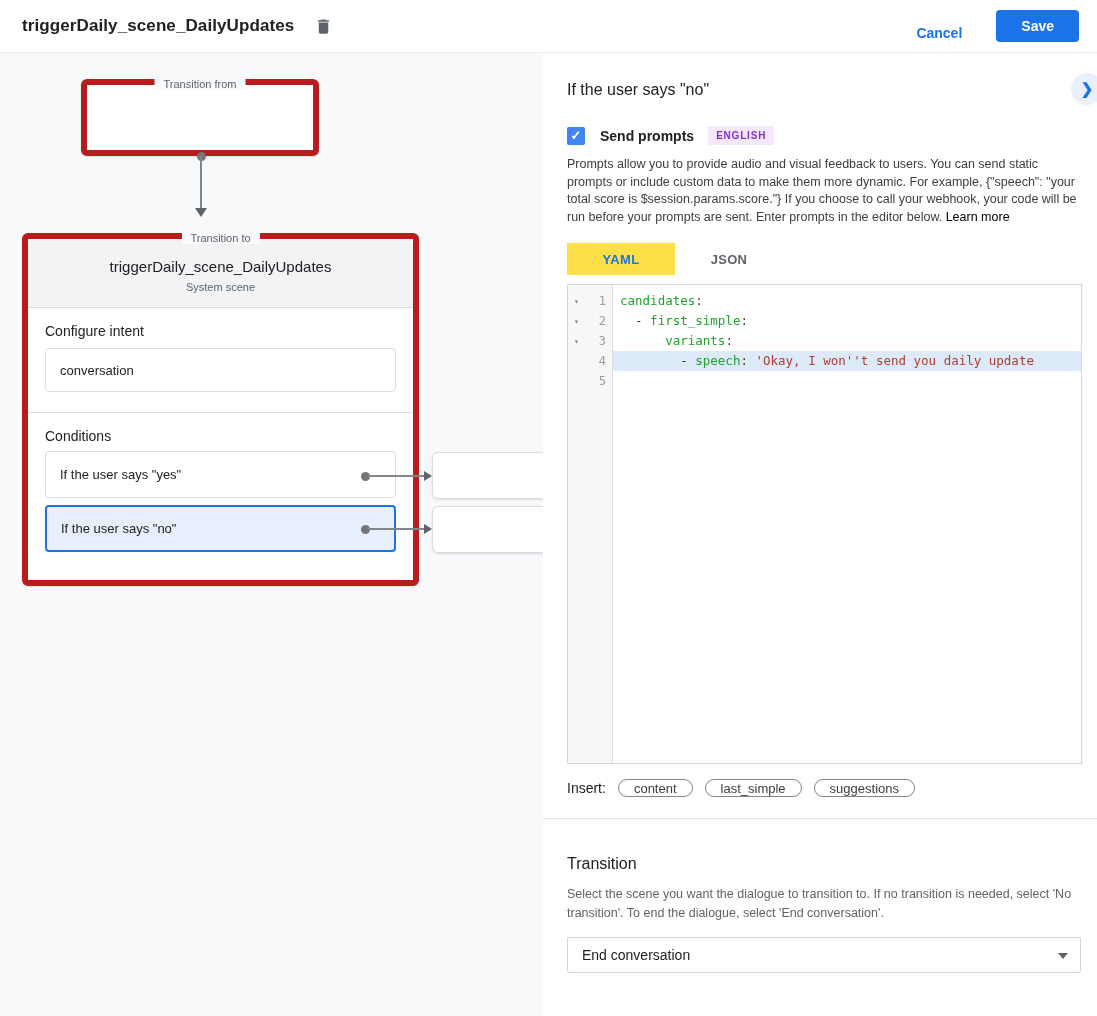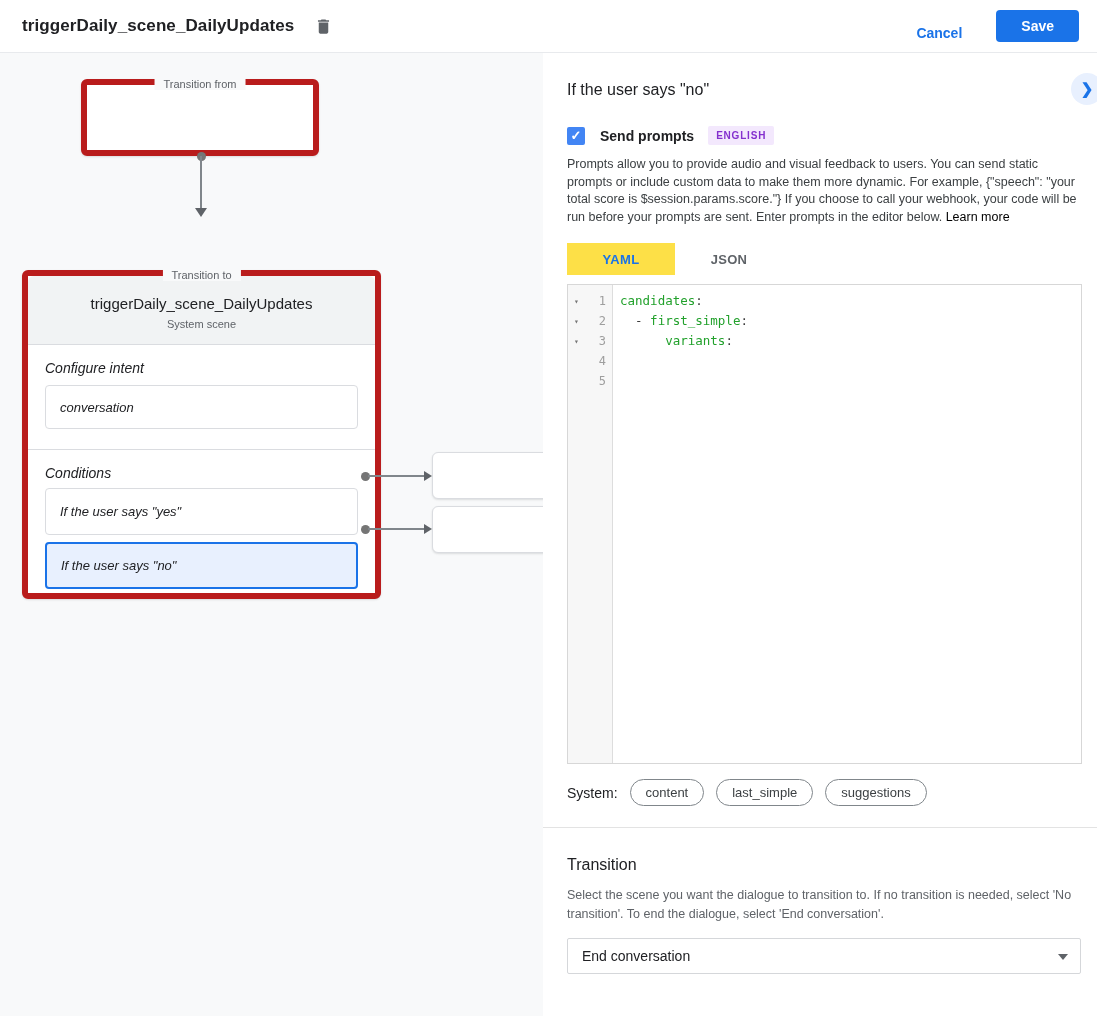--- a/index.html
+++ b/index.html
@@ -28,24 +28,24 @@
   .legend { position:absolute; top:-7px; left:50%; transform:translateX(-50%);
     font-size:11px; color:#5f6368; background:#f8f9fa; padding:0 9px; white-space:nowrap; }
   .from-box { left:81px; top:26px; width:238px; height:77px; }
   .from-inner { display:flex; flex-direction:column; align-items:center; padding-top:21px; }
   .node-title { font-size:15px; color:#202124; }
   .node-sub { font-size:11px; color:#5f6368; margin-top:6px; }
   .dot { position:absolute; width:9px; height:9px; border-radius:50%; background:#757575; }
   .vline { position:absolute; left:200px; top:103px; width:2px; height:52px; background:#80868b; }
   .arrow-down { position:absolute; left:195px; top:155px; width:0; height:0;
     border-left:6px solid transparent; border-right:6px solid transparent; border-top:9px solid #5f6368; }
-  .to-box { left:22px; top:180px; width:359px;margin-top:37px; }
+  .to-box { left:22px; top:180px; width:397px; }
   .to-header { height:69px; background:#f1f3f4; border-bottom:1px solid #dadce0;
     border-radius:6px 6px 0 0; display:flex; flex-direction:column; align-items:center; justify-content:center; padding-top:4px; }
-  .to-content { padding:15px 17px 4px;font-style:italic; }
+  .to-content { padding:15px 17px 28px; }
   .section-label { font-size:14px; color:#202124; }
   .intent-input { margin-top:9px; height:44px; border:1px solid #dadce0; border-radius:4px;
     display:flex; align-items:center; padding-left:14px; font-size:13px; background:#fff; }
   .to-divider { margin:20px -17px 0; border:none; border-top:1px solid #dadce0; }
   .conditions-label { margin-top:15px; }
   .cond { margin-top:7px; height:47px; border:1px solid #dadce0; border-radius:4px;
     display:flex; align-items:center; padding-left:14px; font-size:13px; background:#fff; cursor:pointer; }
   .cond.selected { border:2px solid #1a73e8; background:#e8f0fe; }
   .hline { position:absolute; height:2px; background:#80868b; }
   .arrow-right { position:absolute; width:0; height:0;
@@ -80,24 +80,24 @@
   .gutter-row { height:20px; display:flex; align-items:center; }
   .fold { width:17px; text-align:center; font-size:8px; color:#757575; cursor:pointer; }
   .lnum { flex:1; text-align:right; padding-right:6px; font-size:12px; color:#9e9e9e; }
   .code { flex:1; padding-top:6px; overflow:hidden; cursor:text; }
   .code-row { height:20px; line-height:20px; font-size:12.5px; white-space:pre; padding-left:7px; color:#3c3c3c; }
   .code-row.hl { background:#ddeafa; }
   .tok-key { color:#22a12c; }
   .tok-str { color:#b23c30; }
   
   .insert-row { margin-top:15px; display:flex; align-items:center; gap:12px; font-size:14px; color:#202124; }
-  .chip { height:27px; border:1px solid #80868b; border-radius:14px; padding:0 15px; background:#fff;
+  .chip { height:18px; border:1px solid #80868b; border-radius:14px; padding:0 15px; background:#fff;
     display:flex; align-items:center; font-size:13px; color:#3c4043; cursor:pointer; }
   .section-divider { margin:21px 0 0 -24px; border:none; border-top:1px solid #e3e3e3; }
-  .transition-title { margin-top:28px; font-size:16px; color:#202124; }
+  .transition-title { margin-top:36px; font-size:16px; color:#202124; }
   .transition-desc { margin-top:12px; width:518px; font-size:12.5px; line-height:19px; color:#5f6368; }
   .dropdown { margin-top:14px; width:514px; height:36px; border:1px solid #d5d7da; border-radius:2px;
     background:#fff; display:flex; align-items:center; padding-left:14px; font-size:14px; color:#202124;
     position:relative; cursor:pointer; }
   .caret { position:absolute; right:12px; top:15px; width:0; height:0;
     border-left:5px solid transparent; border-right:5px solid transparent; border-top:6px solid #5f6368; }
 </style>
 </head>
 <body>
 
@@ -206,26 +206,27 @@
         </div>
         <div class="gutter-row">
           <span class="fold"></span>
           <span class="lnum">5</span>
         </div>
       </div>
       <div class="code">
         <div class="code-row"><span class="tok-key">candidates</span><span>:</span></div>
         <div class="code-row"><span>  - </span><span class="tok-key">first_simple</span><span>:</span></div>
         <div class="code-row"><span>      </span><span class="tok-key">variants</span><span>:</span></div>
+        <div class="code-row hl"><span>        - </span><span class="tok-key">speech</span><span>: </span><span class="tok-str">'Okay, I won''t send you daily update</span></div>
         <div class="code-row"></div>
       </div>
     </div>
 
     <div class="insert-row">
-      <span>System:</span>
+      <span>Insert:</span>
       <button class="chip">content</button>
       <button class="chip">last_simple</button>
       <button class="chip">suggestions</button>
     </div>
 
     <hr class="section-divider">
 
     <div class="transition-title">Transition</div>
     <div class="transition-desc">Select the scene you want the dialogue to transition to. If no transition is needed, select 'No transition'. To end the dialogue, select 'End conversation'.</div>
 

